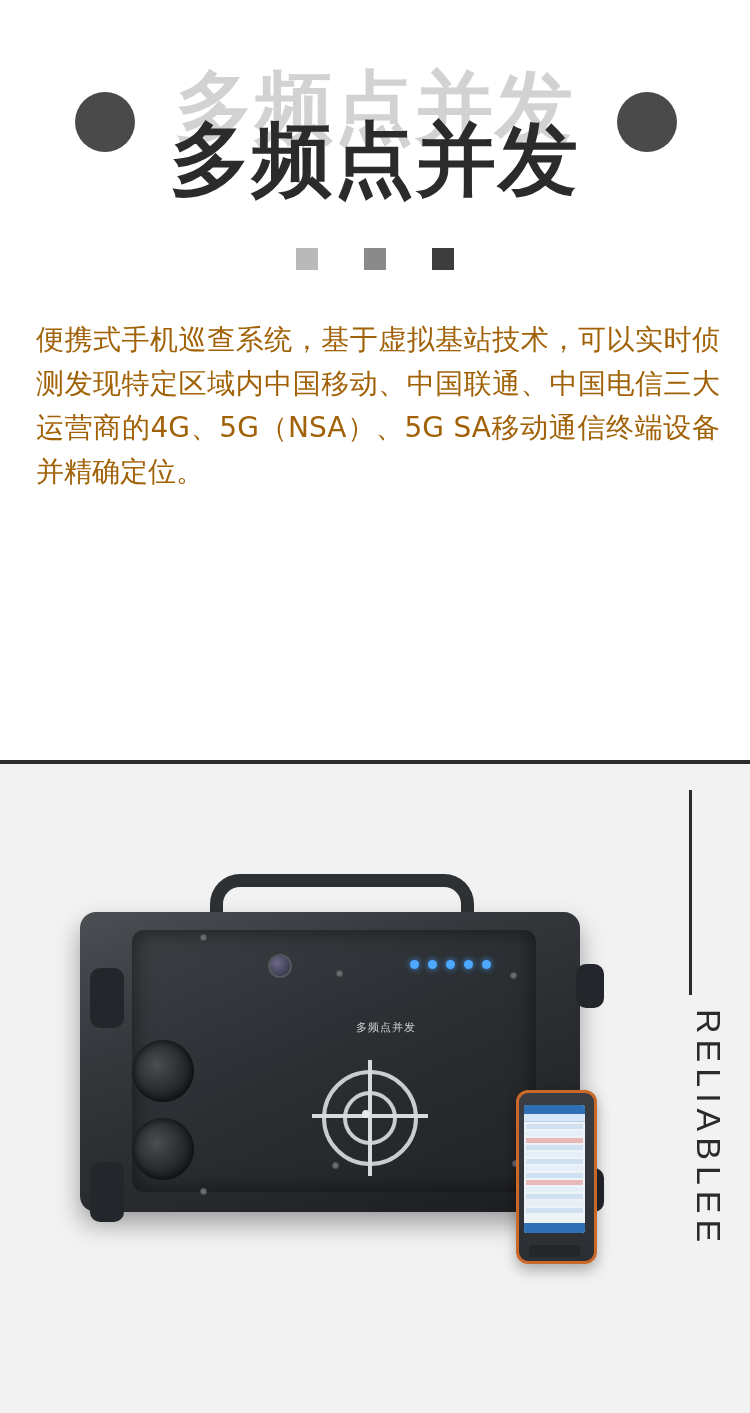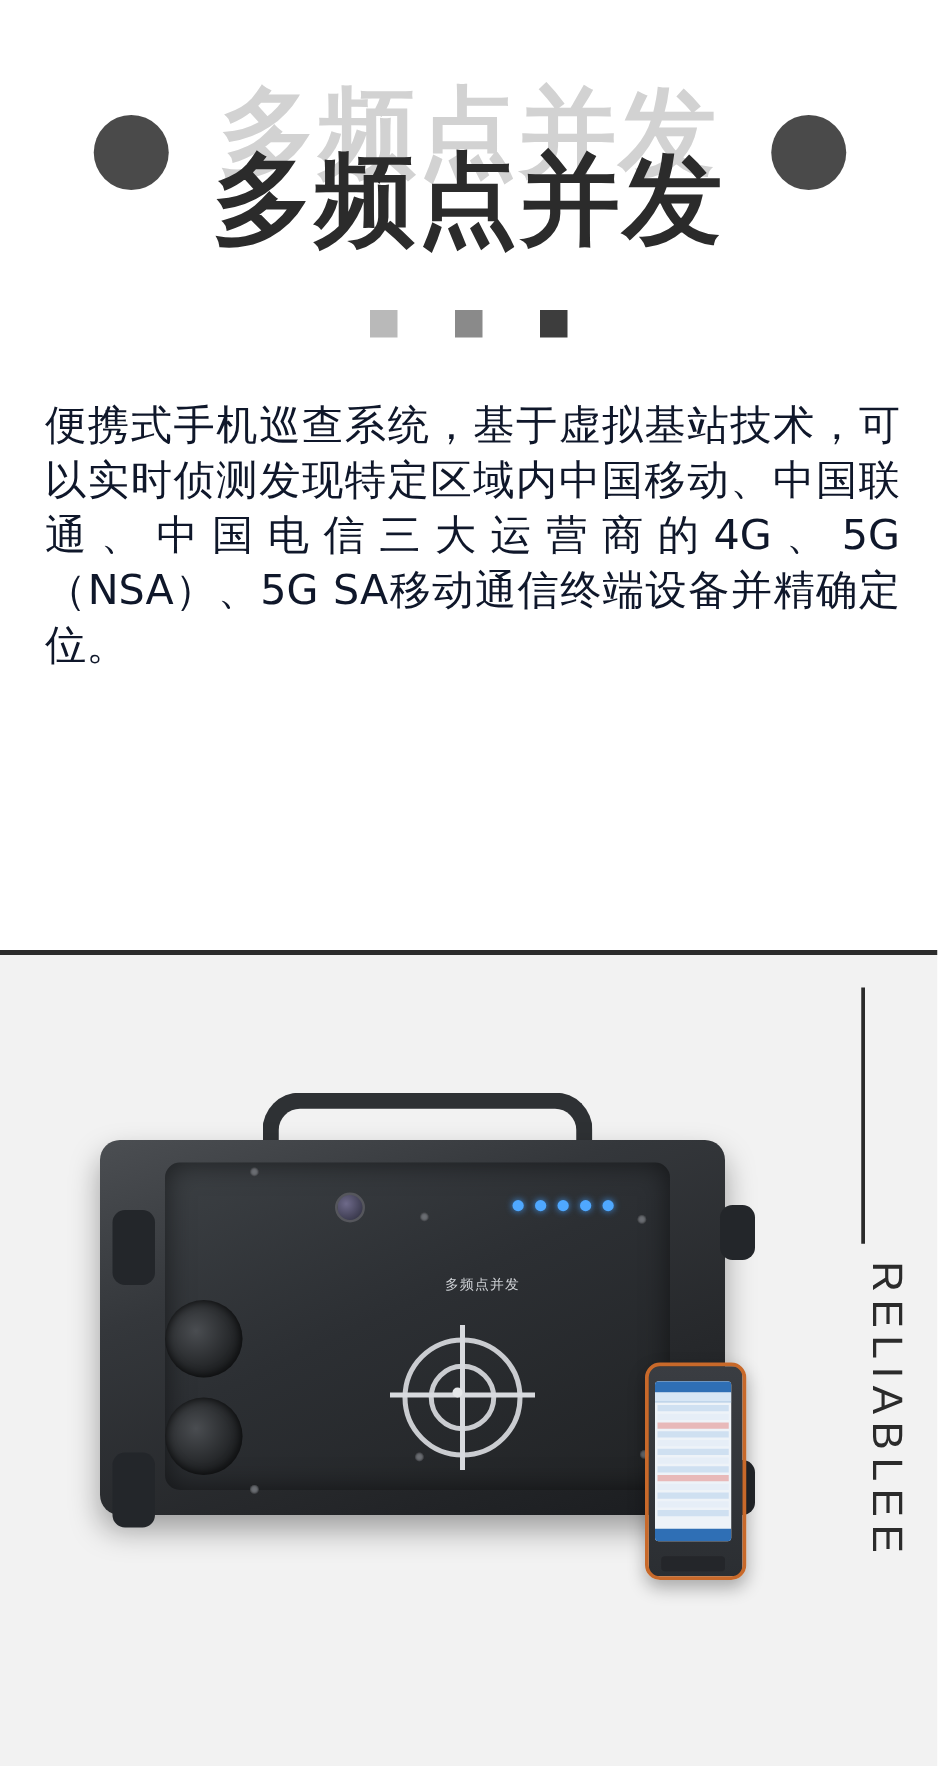--- a/index.html
+++ b/index.html
@@ -77,22 +77,22 @@
   .sq1{background:#b9b9b9;}
   .sq2{background:#8a8a8a;}
   .sq3{background:#3d3d3d;}
 
   
   .body-text{
     position:absolute;
     top:318px;
     left:36px;
     width:684px;
-    color:#0f172a;
-    font-size:33px;
+    color:#a16207;
+    font-size:28px;
     line-height:44px;
     text-align:justify;
     font-family:"DejaVu Sans","Liberation Sans",sans-serif;
   }
   .body-text p{margin:0;}
   .body-text p + p{margin-top:2px;}
 
   
   .divider{
     position:absolute;

